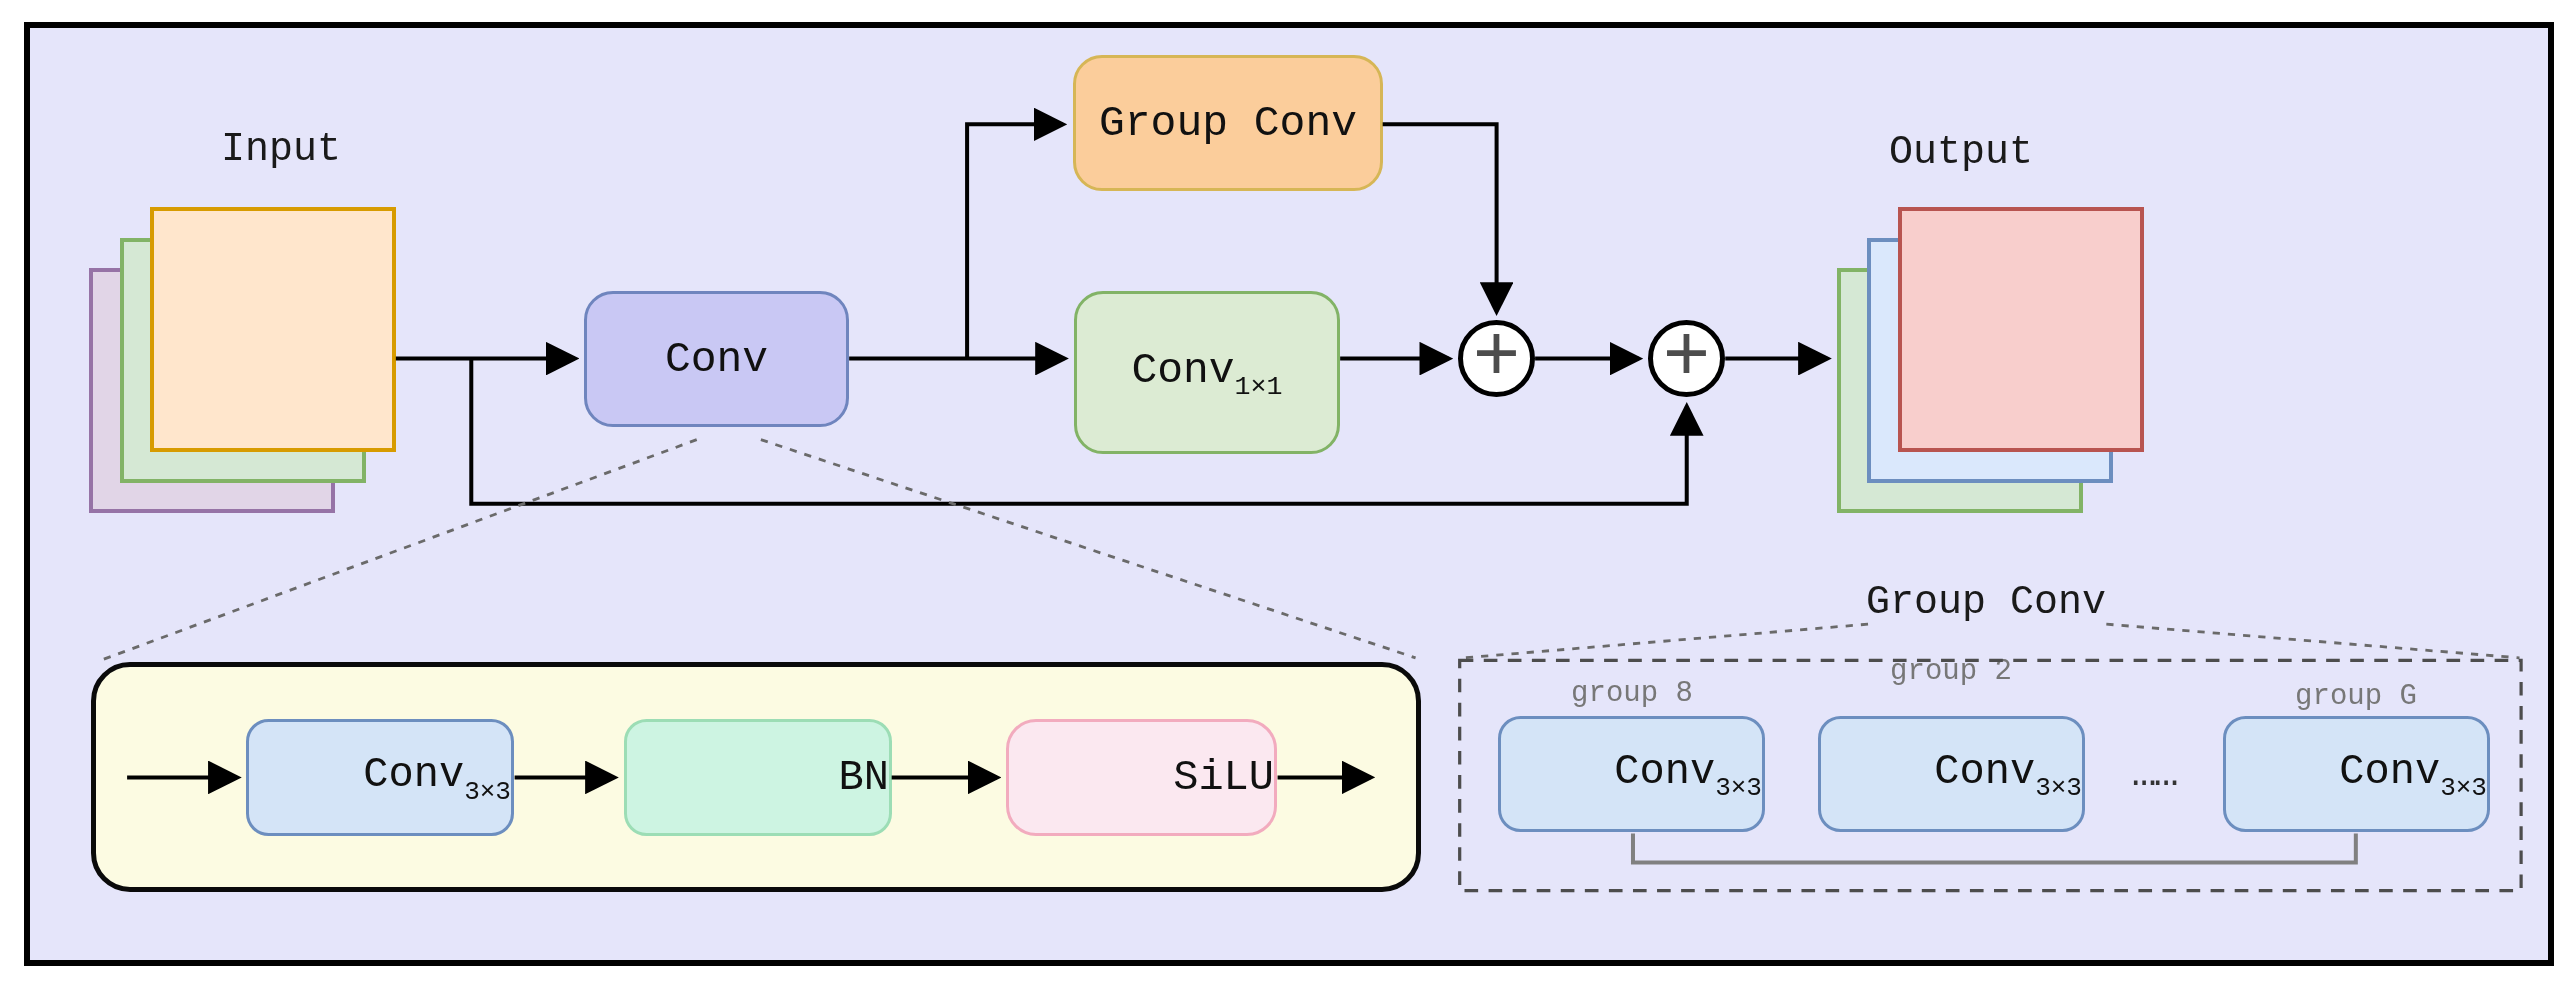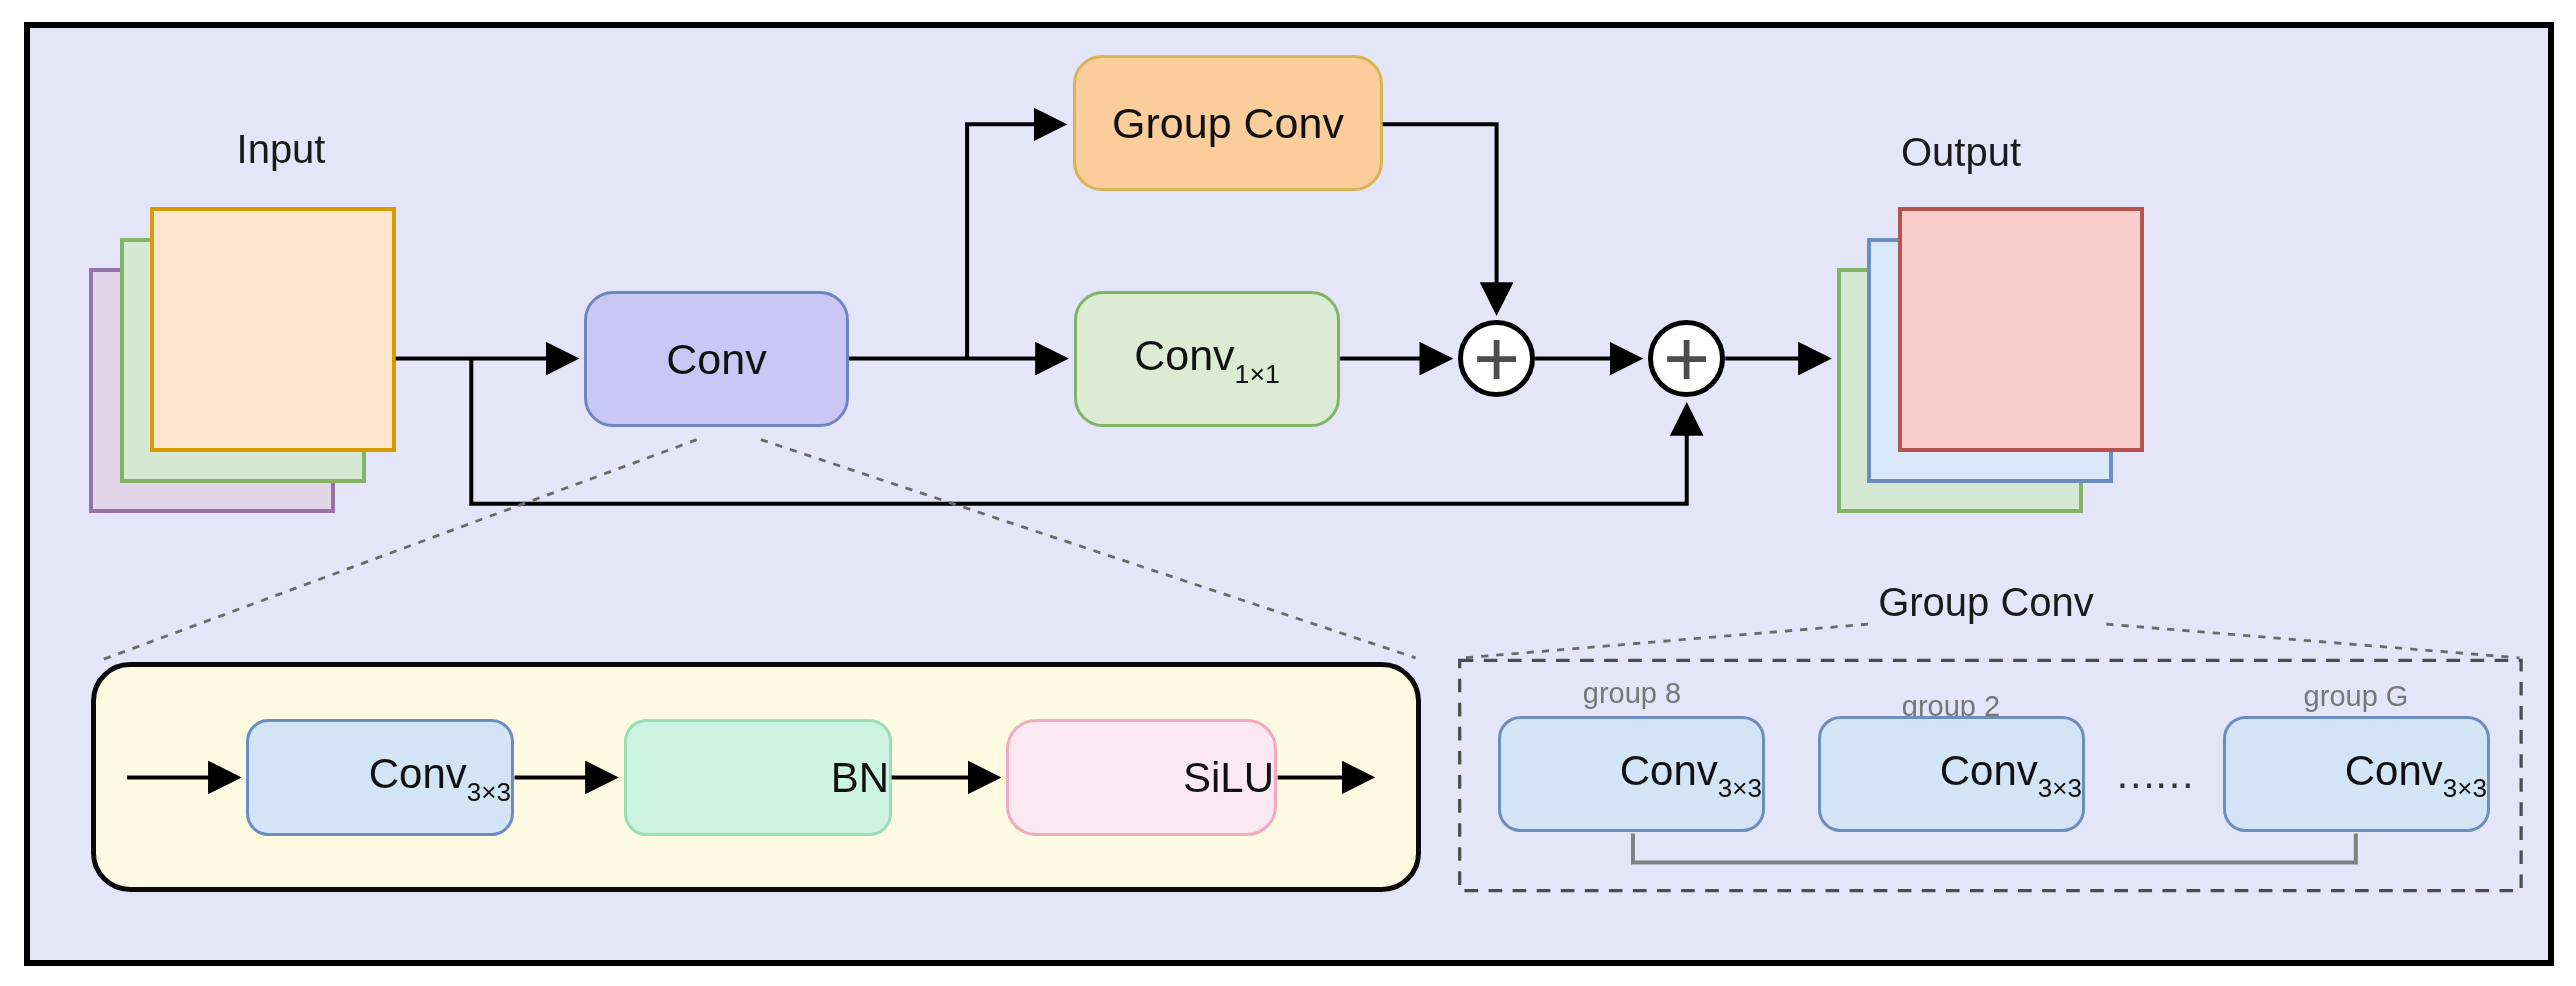--- a/index.html
+++ b/index.html
@@ -1,18 +1,18 @@
 <!DOCTYPE html>
 <html style="font-size:13px"><head>
 <meta charset="utf-8">
 <style>
   html,body{margin:0;padding:0;background:#ffffff;}
   #canvas{
     position:relative;width:2576px;height:986px;background:#ffffff;overflow:hidden;
-    font-family:Liberation Sans, sans-serif;
+    font-family:Liberation Mono, monospace;
   }
   #panel{
     position:absolute;left:24px;top:21.7px;width:2518px;height:932px;
     background:#E5E5FA;border:6.4px solid #000;
   }
   .sq{position:absolute;width:246px;height:245px;border:4.8px solid;box-sizing:border-box;}
   .node{
     position:absolute;box-sizing:border-box;border:3.2px solid;border-radius:29px;
     display:flex;align-items:center;justify-content:center;
     font-size:43px;color:#111;letter-spacing:0px;
@@ -53,21 +53,21 @@
   <div class="sq" style="left:89px;top:268px;background:#E1D5E7;border-color:#9673A6;"></div>
   <div class="sq" style="left:120px;top:238px;background:#D5E8D4;border-color:#82B366;"></div>
   <div class="sq" style="left:150px;top:207px;background:#FFE6CC;border-color:#D79B00;"></div>
 
   <div class="node" style="left:584px;top:291px;width:265px;height:136px;background:#C9C8F4;border-color:#6F85BE;">
     <span>Conv</span>
   </div>
   <div class="node" style="left:1073px;top:55px;width:310px;height:136px;background:#FBCD9B;border-color:#D6B656;">
     <span>Group Conv</span>
   </div>
-  <div class="node" style="left:1074px;top:291px;width:266px;height:136px;background:#DCEBD3;border-color:#82B366;">
+  <div class="node" style="left:1074px;top:291px;width:266px;height:163px;background:#DCEBD3;border-color:#82B366;">
     <span><span>Conv</span><sub>1×1</sub></span>
   </div>
 
   <div class="sum" style="left:1458px;top:320px;">
     <span>+</span>
   </div>
   <div class="sum" style="left:1648px;top:320px;">
     <span>+</span>
   </div>
 
@@ -83,21 +83,21 @@
   <div class="node smallnode" style="left:624px;top:719px;width:268px;height:117px;background:#CDF4E2;border-color:#9CDDB5;padding-left:20px;">
     <span>BN</span>
   </div>
   <div class="node smallnode" style="left:1006px;top:719px;width:271px;height:117px;background:#FBE8F0;border-color:#F2ABBE;border-radius:30px;">
     <span>SiLU</span>
   </div>
 
   <div class="biglabel" style="left:1986px;top:602px;">Group Conv</div>
 
   <div class="grouplabel" style="left:1632px;top:693px;">group 8</div>
-  <div class="grouplabel" style="left:1951px;top:706px;text-align:center;">group 2</div>
+  <div class="grouplabel" style="left:1951px;top:671px;text-align:center;">group 2</div>
   <div class="grouplabel" style="left:2356px;top:696px;">group G</div>
 
   <div class="node smallnode" style="left:1498px;top:716px;width:267px;height:116px;background:#D4E4F7;border-color:#6C8EBF;">
     <span><span>Conv</span><sub>3×3</sub></span>
   </div>
   <div class="node smallnode" style="left:1818px;top:716px;width:267px;height:116px;background:#D4E4F7;border-color:#6C8EBF;">
     <span><span>Conv</span><sub>3×3</sub></span>
   </div>
   <div class="node smallnode" style="left:2223px;top:716px;width:267px;height:116px;background:#D4E4F7;border-color:#6C8EBF;">
     <span><span>Conv</span><sub>3×3</sub></span>

